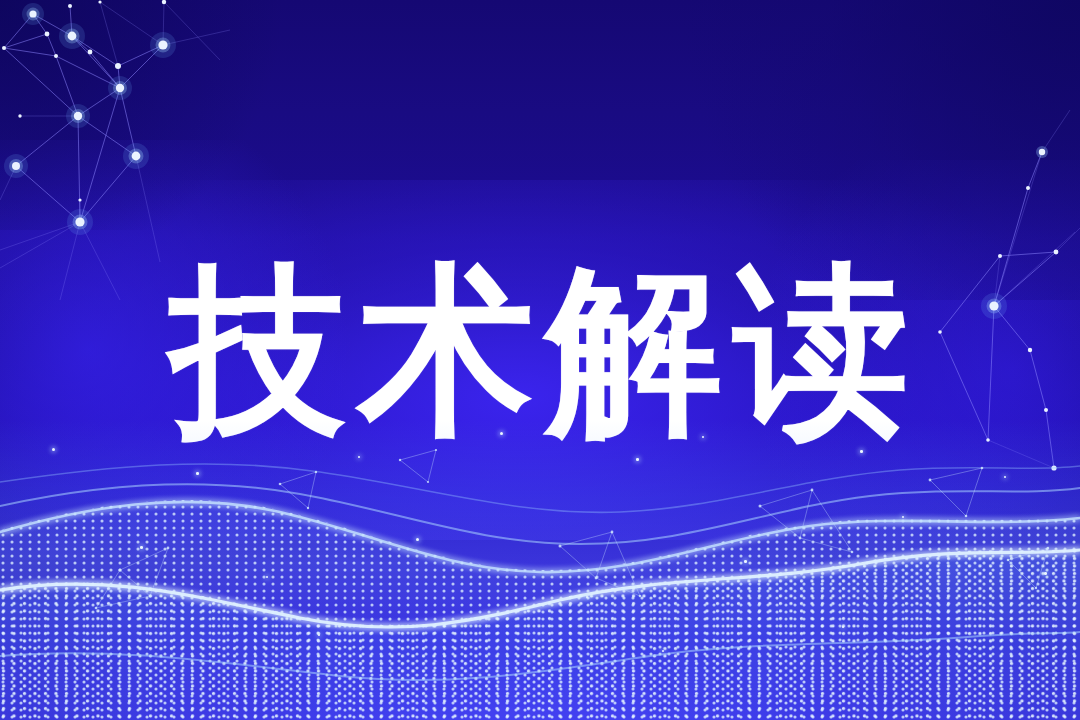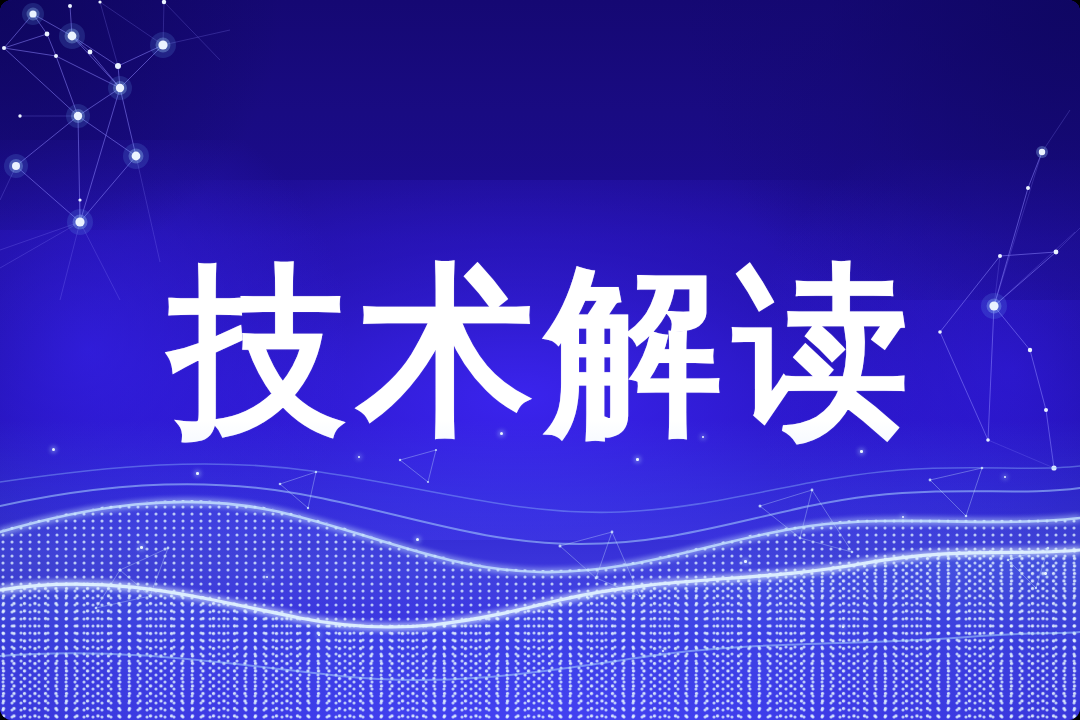--- a/index.html
+++ b/index.html
@@ -3,21 +3,20 @@
 <meta charset="utf-8">
 <title>技术解读</title>
 <style>
   html,body{margin:0;padding:0;background:#000;}
   #stage{
     position:relative;
     width:1080px;height:720px;
     overflow:hidden;
     font-family:"Liberation Sans","DejaVu Sans",sans-serif;
     background:#1a0b86;
-    border-radius:12px;
   }
   
   .bg-base{
     position:absolute;inset:0;
     background:
       radial-gradient(140% 95% at 50% 112%, #3f2bff 0%, #2f18e0 22%, #2a13cf 38%, #2210b4 56%, #1b0c96 74%, #180a80 100%);
   }
   .bg-top-shade{
     position:absolute;left:0;right:0;top:0;height:330px;
     background:linear-gradient(180deg,#150873 0%,#190b82 34%,rgba(32,14,160,.55) 72%,rgba(40,18,190,0) 100%);

